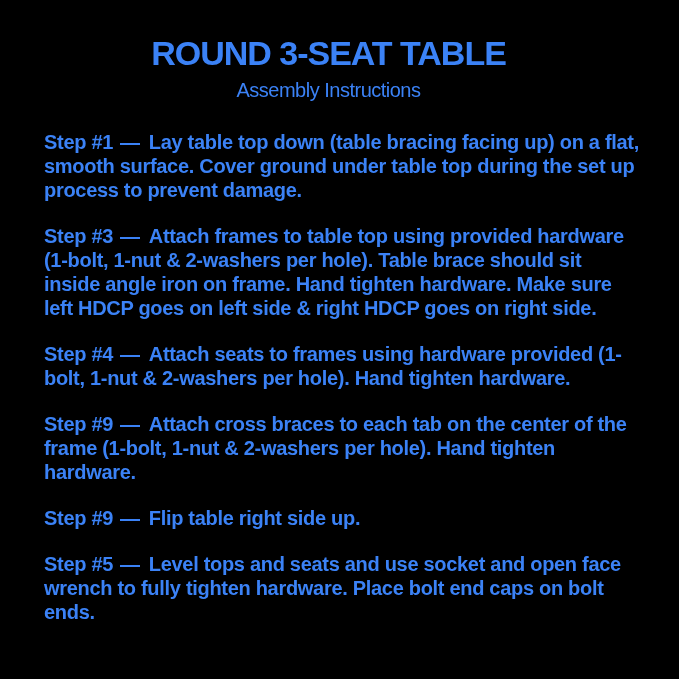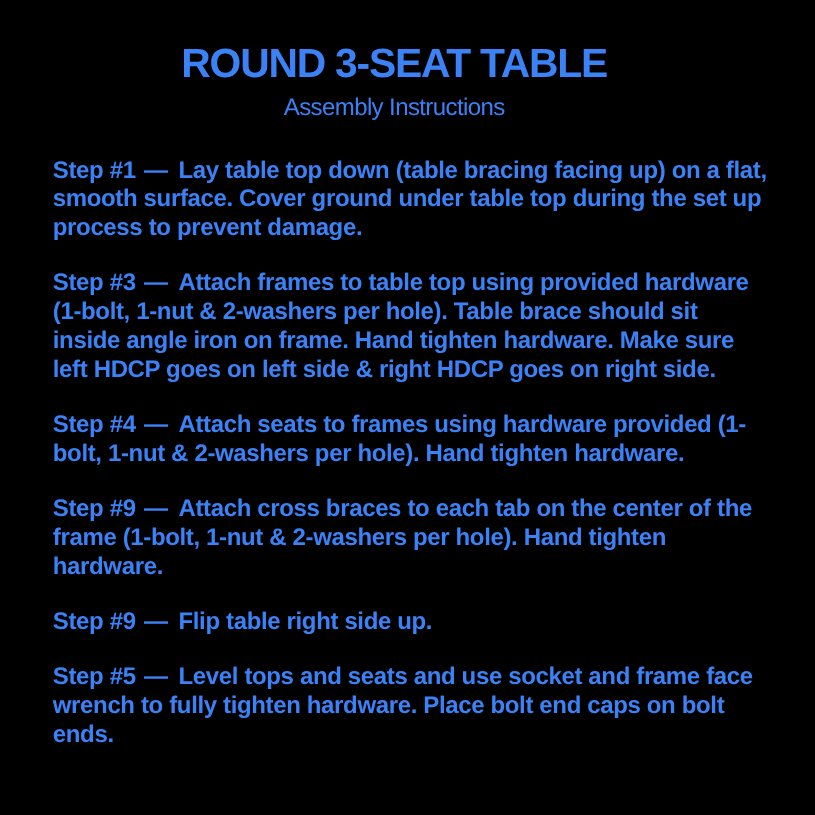--- a/index.html
+++ b/index.html
@@ -69,17 +69,17 @@
     <p class="step"><span class="step-label">Step #1</span><span class="step-dash">—</span><span class="step-text">Lay table top down (table bracing facing up) on a flat, smooth surface. Cover ground under table top during the set up process to prevent damage.</span></p>
 
     <p class="step"><span class="step-label">Step #3</span><span class="step-dash">—</span><span class="step-text">Attach frames to table top using provided hardware (1-bolt, 1-nut &amp; 2-washers per hole). Table brace should sit inside angle iron on frame. Hand tighten hardware. Make sure left HDCP goes on left side &amp; right HDCP goes on right side.</span></p>
 
     <p class="step"><span class="step-label">Step #4</span><span class="step-dash">—</span><span class="step-text">Attach seats to frames using hardware provided (1-bolt, 1-nut &amp; 2-washers per hole). Hand tighten hardware.</span></p>
 
     <p class="step"><span class="step-label">Step #9</span><span class="step-dash">—</span><span class="step-text">Attach cross braces to each tab on the center of the frame (1-bolt, 1-nut &amp; 2-washers per hole). Hand tighten hardware.</span></p>
 
     <p class="step"><span class="step-label">Step #9</span><span class="step-dash">—</span><span class="step-text">Flip table right side up.</span></p>
 
-    <p class="step"><span class="step-label">Step #5</span><span class="step-dash">—</span><span class="step-text">Level tops and seats and use socket and frame face wrench to fully tighten hardware. Place bolt end caps on bolt ends.</span></p>
+    <p class="step"><span class="step-label">Step #5</span><span class="step-dash">—</span><span class="step-text">Level tops and seats and use socket and open face wrench to fully tighten hardware. Place bolt end caps on bolt ends.</span></p>
 
   </div>
 
 </div>
 
 </body></html>

